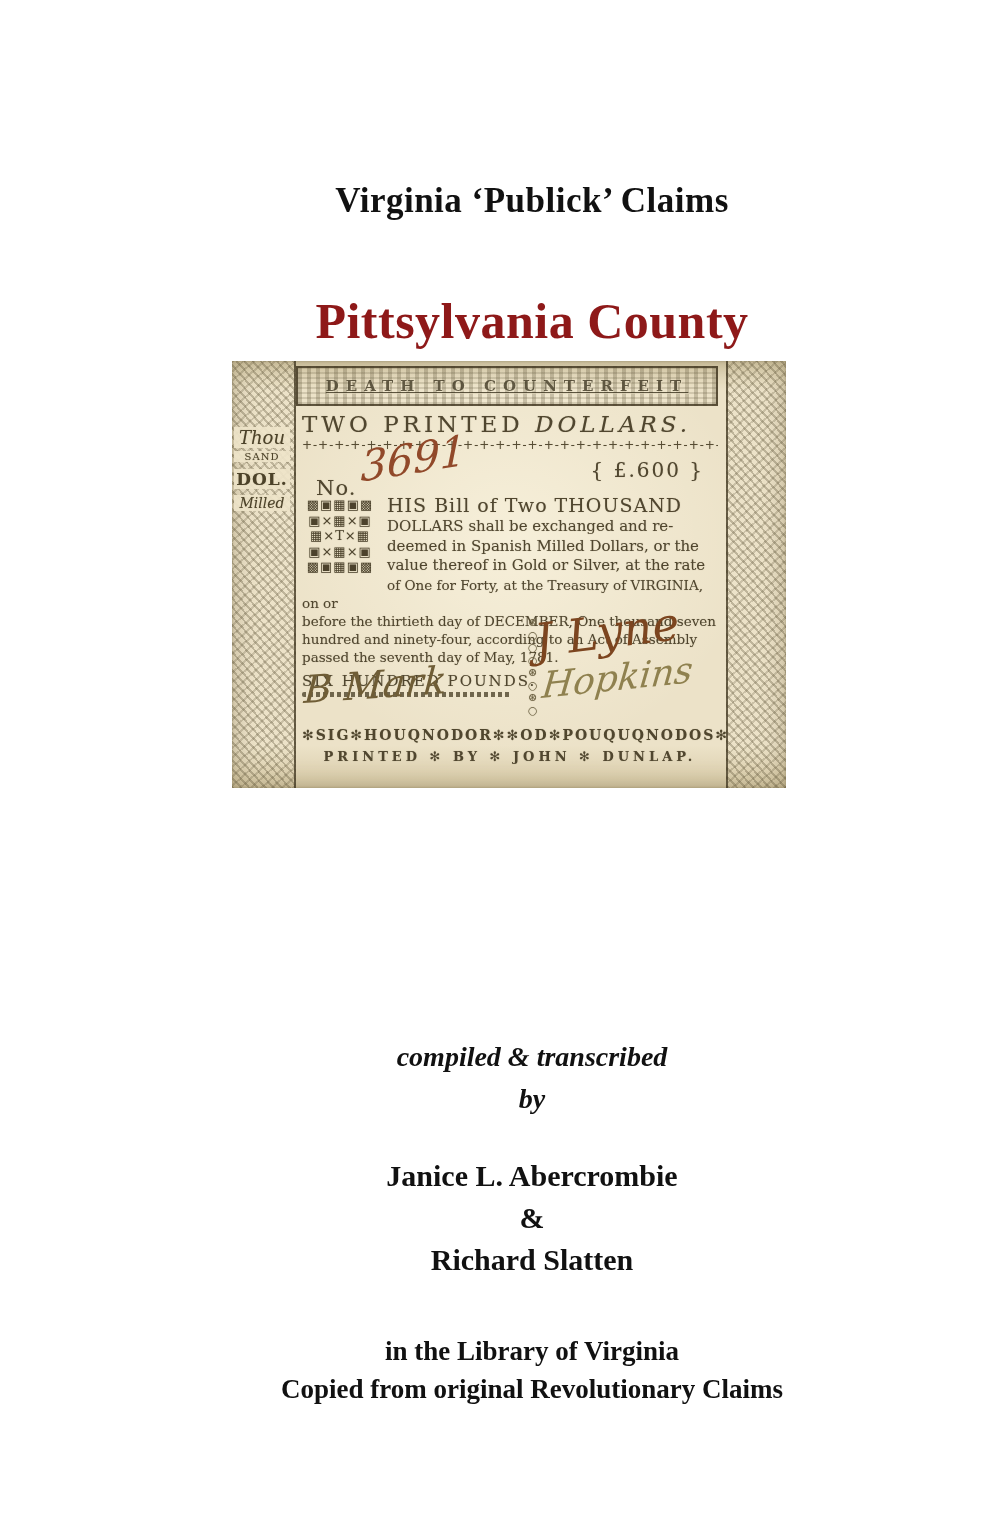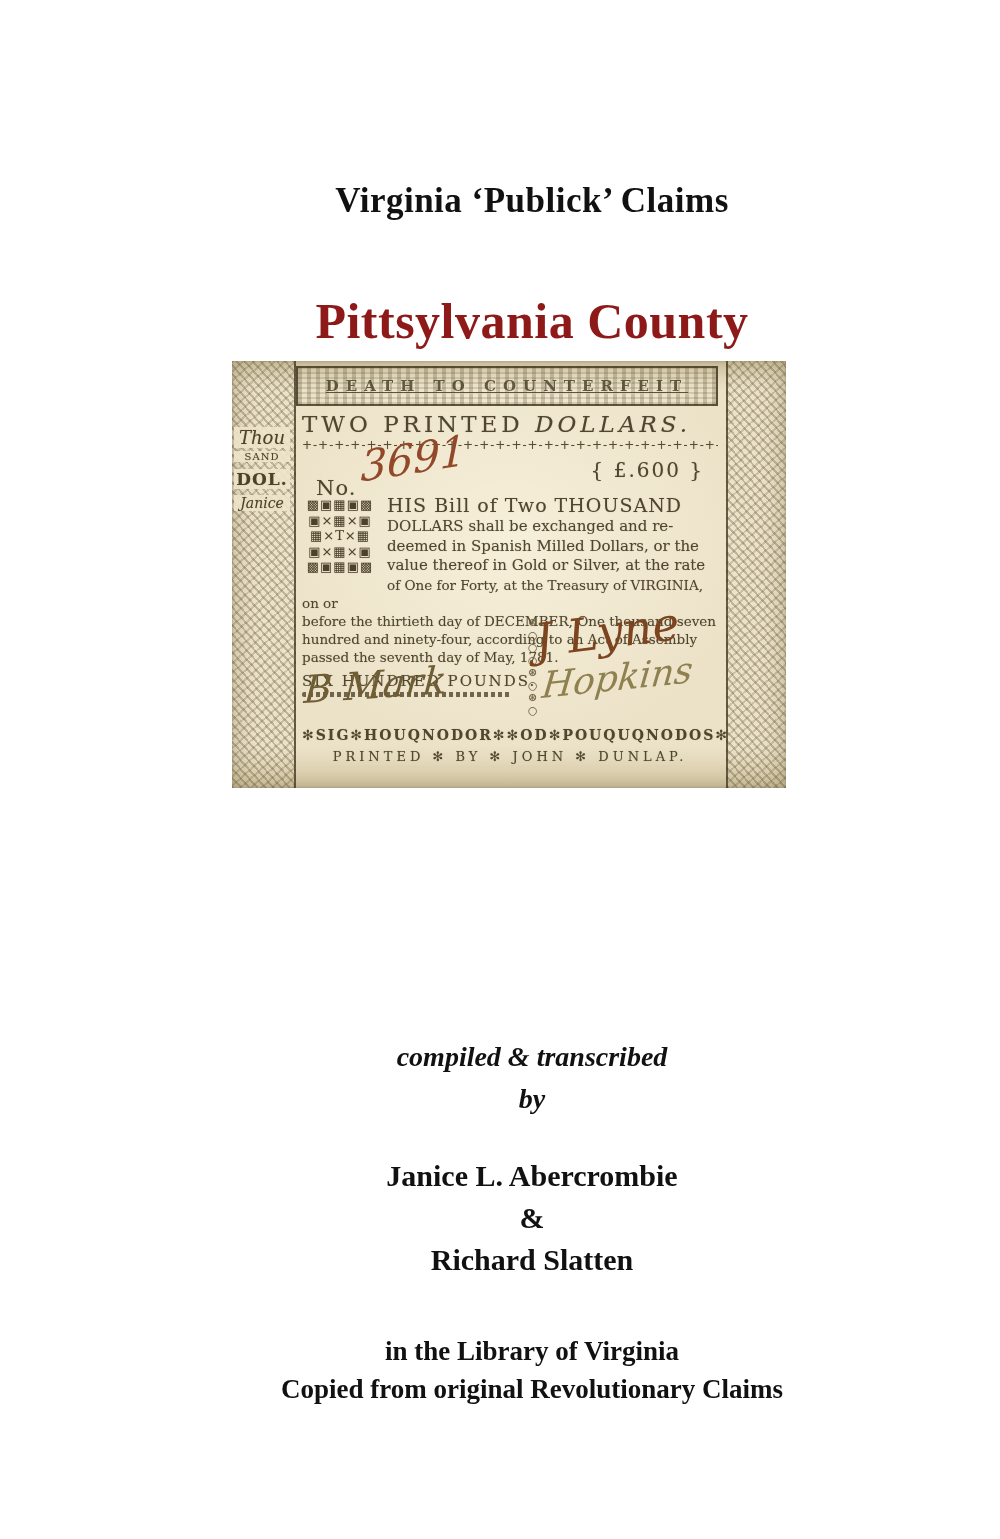--- a/index.html
+++ b/index.html
@@ -76,35 +76,35 @@
   .bn-circles{position:absolute;left:226px;top:206px;width:14px;font-size:11px;
     line-height:12.5px;word-break:break-all;color:#6d6243;}
   .bn-sig{position:absolute;font-style:italic;white-space:nowrap;text-shadow:none;}
   .bn-sig-1{left:232px;top:194px;font-size:46px;color:#7c451f;transform:rotate(-7deg);}
   .bn-sig-2{left:2px;top:252px;font-size:38px;color:#6f5d36;transform:rotate(-4deg) skewX(-8deg);}
   .bn-sig-3{left:240px;top:246px;font-size:36px;color:#8f814f;transform:rotate(-6deg) skewX(-12deg);}
 
   .bn-cipher{position:absolute;left:0;top:316px;width:100%;text-align:center;
     font-size:14px;letter-spacing:2px;font-weight:bold;color:rgba(74,64,40,.95);}
   .bn-printed{position:absolute;left:0;top:338px;width:100%;text-align:center;
-    font-size:13px;letter-spacing:4px;font-weight:normal;}
+    font-size:13px;letter-spacing:4px;font-weight:bold;}
 </style>
 </head>
 <body>
 
 <div class="centered series-title">Virginia ‘Publick’ Claims</div>
 
 <div class="centered county-title">Pittsylvania County</div>
 
 <figure class="banknote">
   <div class="bn-strip bn-strip-left">
     <div class="bn-word bn-word-0">Thou</div>
     <div class="bn-word bn-word-1">SAND</div>
     <div class="bn-word bn-word-2">DOL.</div>
-    <div class="bn-word bn-word-3">Janice</div>
+    <div class="bn-word bn-word-3">Milled</div>
   </div>
   <div class="bn-strip bn-strip-right"></div>
 
   <div class="bn-topband">
     <span>DEATH TO COUNTERFEIT</span>
   </div>
 
   <div class="bn-main">
     <div class="bn-denom">
       <span>TWO PRINTED</span>

